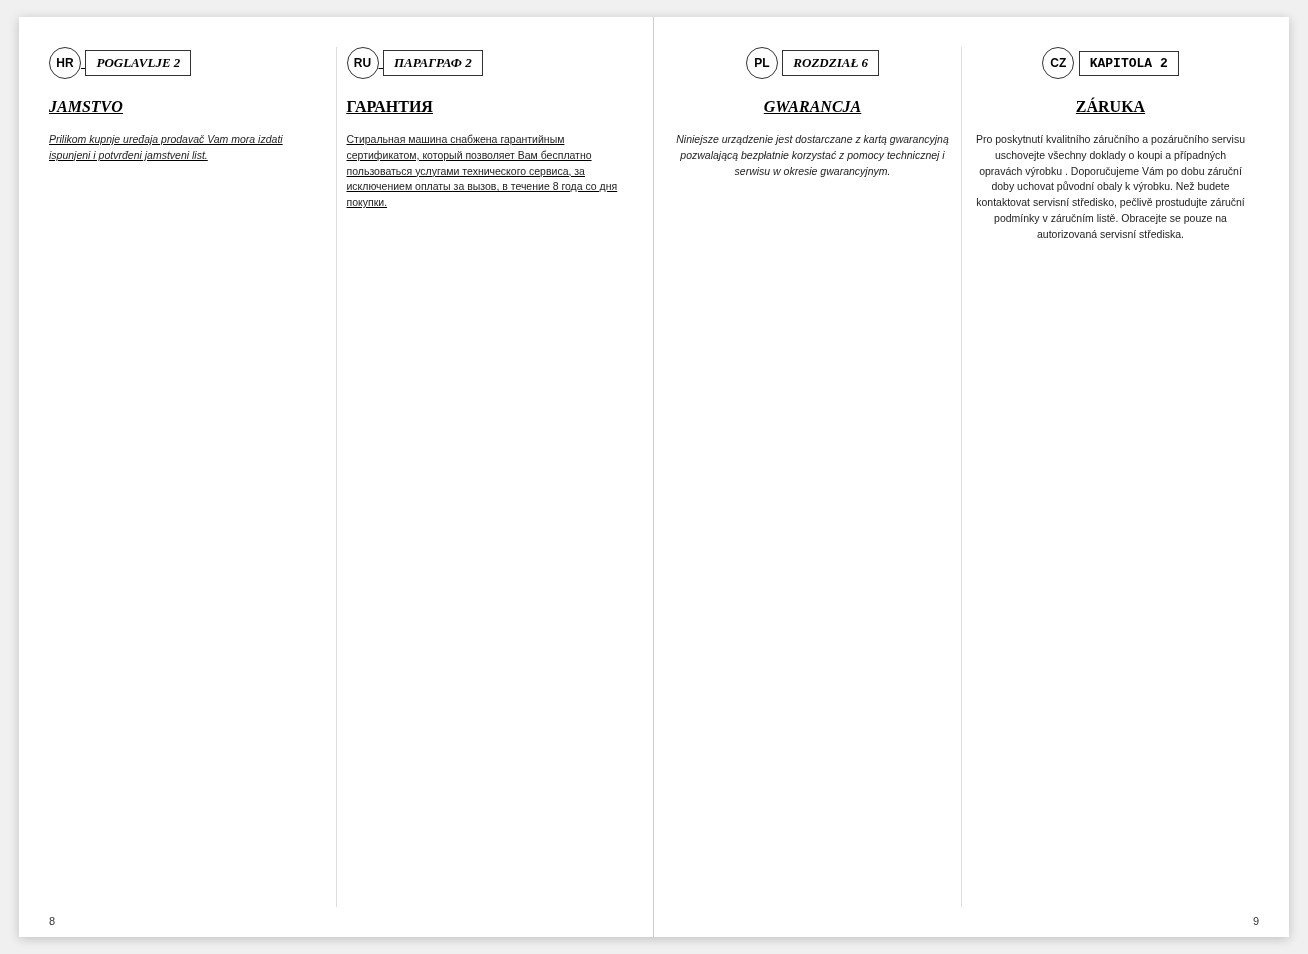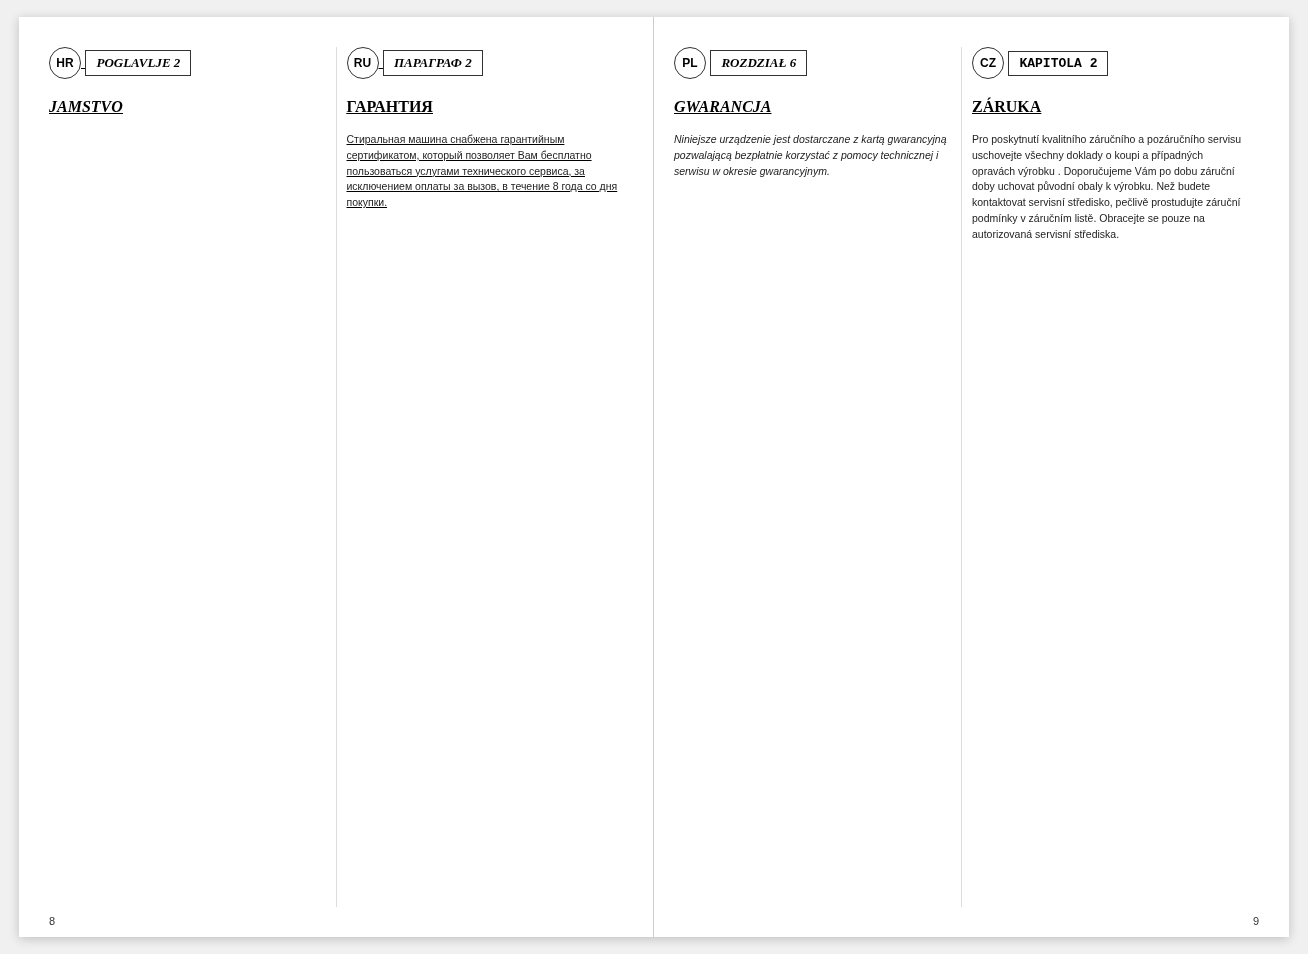--- a/index.html
+++ b/index.html
@@ -56,20 +56,21 @@
     }
     
     .columns-3 {
       display: flex;
       flex: 1;
     }
     .col3 {
       flex: 1;
       padding: 0 10px;
       border-right: 1px solid #ddd;
+      text-align: center;
     }
     .col3:first-child { padding-left: 0; }
     .col3:last-child { border-right: none; }
 
     
     .lang-marker {
       display: inline-flex;
       align-items: center;
       justify-content: center;
       width: 32px;
@@ -162,20 +163,21 @@
       <div class="column">
         <div class="col-header">
           <div class="lang-marker">
             <span>HR</span>
           </div>
           <div class="chapter-box">
             <span>POGLAVLJE 2</span>
           </div>
         </div>
         <div class="section-title">JAMSTVO</div>
+        <div class="body-text" style="margin-bottom:12px;font-style:italic;">Prilikom kupnje uređaja prodavač Vam mora izdati ispunjeni i potvrđeni jamstveni list.</div>
       </div>
 
       <div class="column">
         <div class="col-header">
           <div class="lang-marker">
             <span>RU</span>
           </div>
           <div class="chapter-box">
             <span>ПАРАГРАФ 2</span>
           </div>

